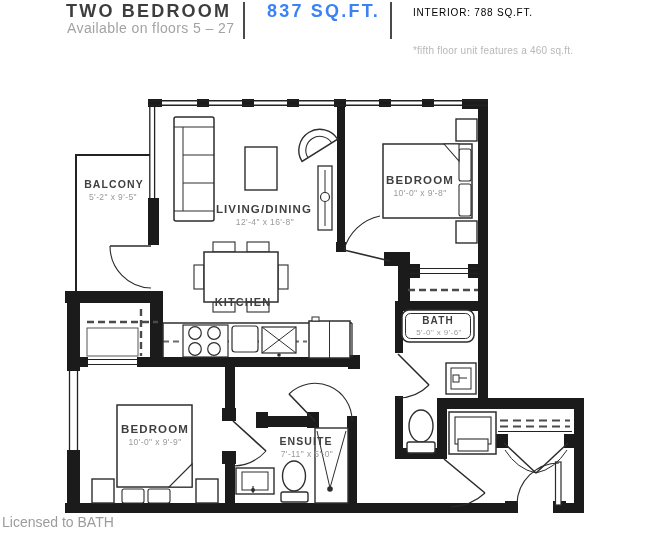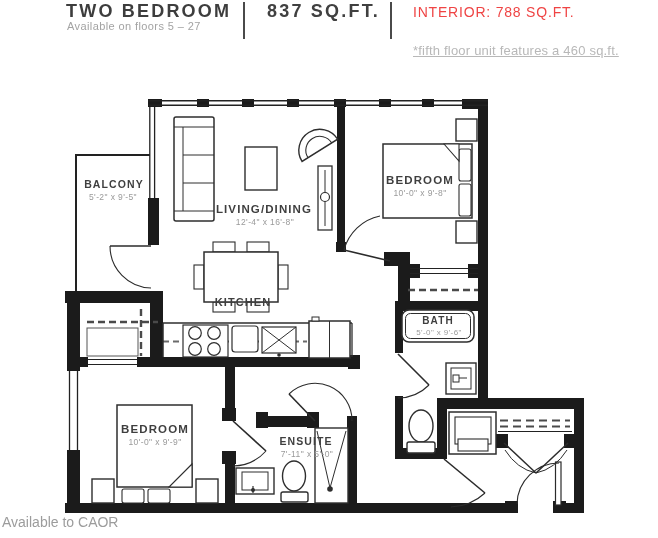--- a/index.html
+++ b/index.html
@@ -1,25 +1,25 @@
 <!DOCTYPE html>
 <html><head>
 <meta charset="utf-8">
 <style>
   html,body { margin:0; padding:0; background:#fff; }
   .page { position:relative; width:658px; height:538px; background:#ffffff;
           font-family:"Liberation Sans", sans-serif; overflow:hidden; }
   .hdr { position:absolute; white-space:nowrap; }
   .title { left:66px; top:1px; font-size:18px; font-weight:bold; letter-spacing:2.2px; color:#3d3d3d; }
-  .area  { left:267px; top:1px; font-size:18px; font-weight:bold; letter-spacing:2.2px; color:#404040; }
-  .subtitle { left:67px; top:20px; font-size:11px; color:#a3a3a3; letter-spacing:0.4px; }
+  .area  { left:267px; top:1px; font-size:18px; font-weight:bold; letter-spacing:2.2px; color:#3b82f6; }
+  .subtitle { left:67px; top:20px; font-size:14px; color:#a3a3a3; letter-spacing:0.4px; }
   .vdiv { position:absolute; top:2px; width:2px; height:37px; background:#4a4a4a; }
   .vdiv1 { left:243px; } .vdiv2 { left:390px; }
-  .spec { left:413px; top:3px; font-size:14px; color:#ef4444; letter-spacing:0.8px; line-height:19px; }
-  .footnote { left:413px; top:45px; font-size:13px; color:#b8b8b8; line-height:11px; letter-spacing:0.2px;text-decoration:underline; }
+  .spec { left:413px; top:3px; font-size:10px; color:#000000; letter-spacing:0.8px; line-height:19px; }
+  .footnote { left:413px; top:45px; font-size:10px; color:#b8b8b8; line-height:11px; letter-spacing:0.2px; }
   .license { left:2px; top:514px; font-size:14px; color:#9c9c9c; }
   svg.plan { position:absolute; left:0; top:0; }
   .room-name { font-weight:bold; fill:#3f3f3f; letter-spacing:1.1px; text-anchor:middle; }
   .room-dims { fill:#9a9a9a; letter-spacing:0.4px; text-anchor:middle; }
   .fs12 { font-size:11.5px; } .fs11 { font-size:11px; } .fs10 { font-size:10.5px; }
   .fs9  { font-size:10px; }  .fsd  { font-size:8.5px; } .fsd2 { font-size:8px; }
 </style>
 </head>
 <body>
 
@@ -284,14 +284,14 @@
       <text class="room-name fs11" x="243" y="306">KITCHEN</text>
       <text class="room-name fs9" x="438" y="324">BATH</text>
       <text class="room-dims fsd2" x="439" y="335">5'-0" x 9'-6"</text>
       <text class="room-name fs12" x="155" y="433">BEDROOM</text>
       <text class="room-dims fsd" x="155" y="445">10'-0" x 9'-9"</text>
       <text class="room-name fs10" x="306" y="445">ENSUITE</text>
       <text class="room-dims fsd" x="307" y="457">7'-11" x 5'-0"</text>
     </g>
   </svg>
 
-  <div class="hdr license">Available to CAOR</div>
+  <div class="hdr license">Licensed to BATH</div>
 </div>
 
 </body></html>

